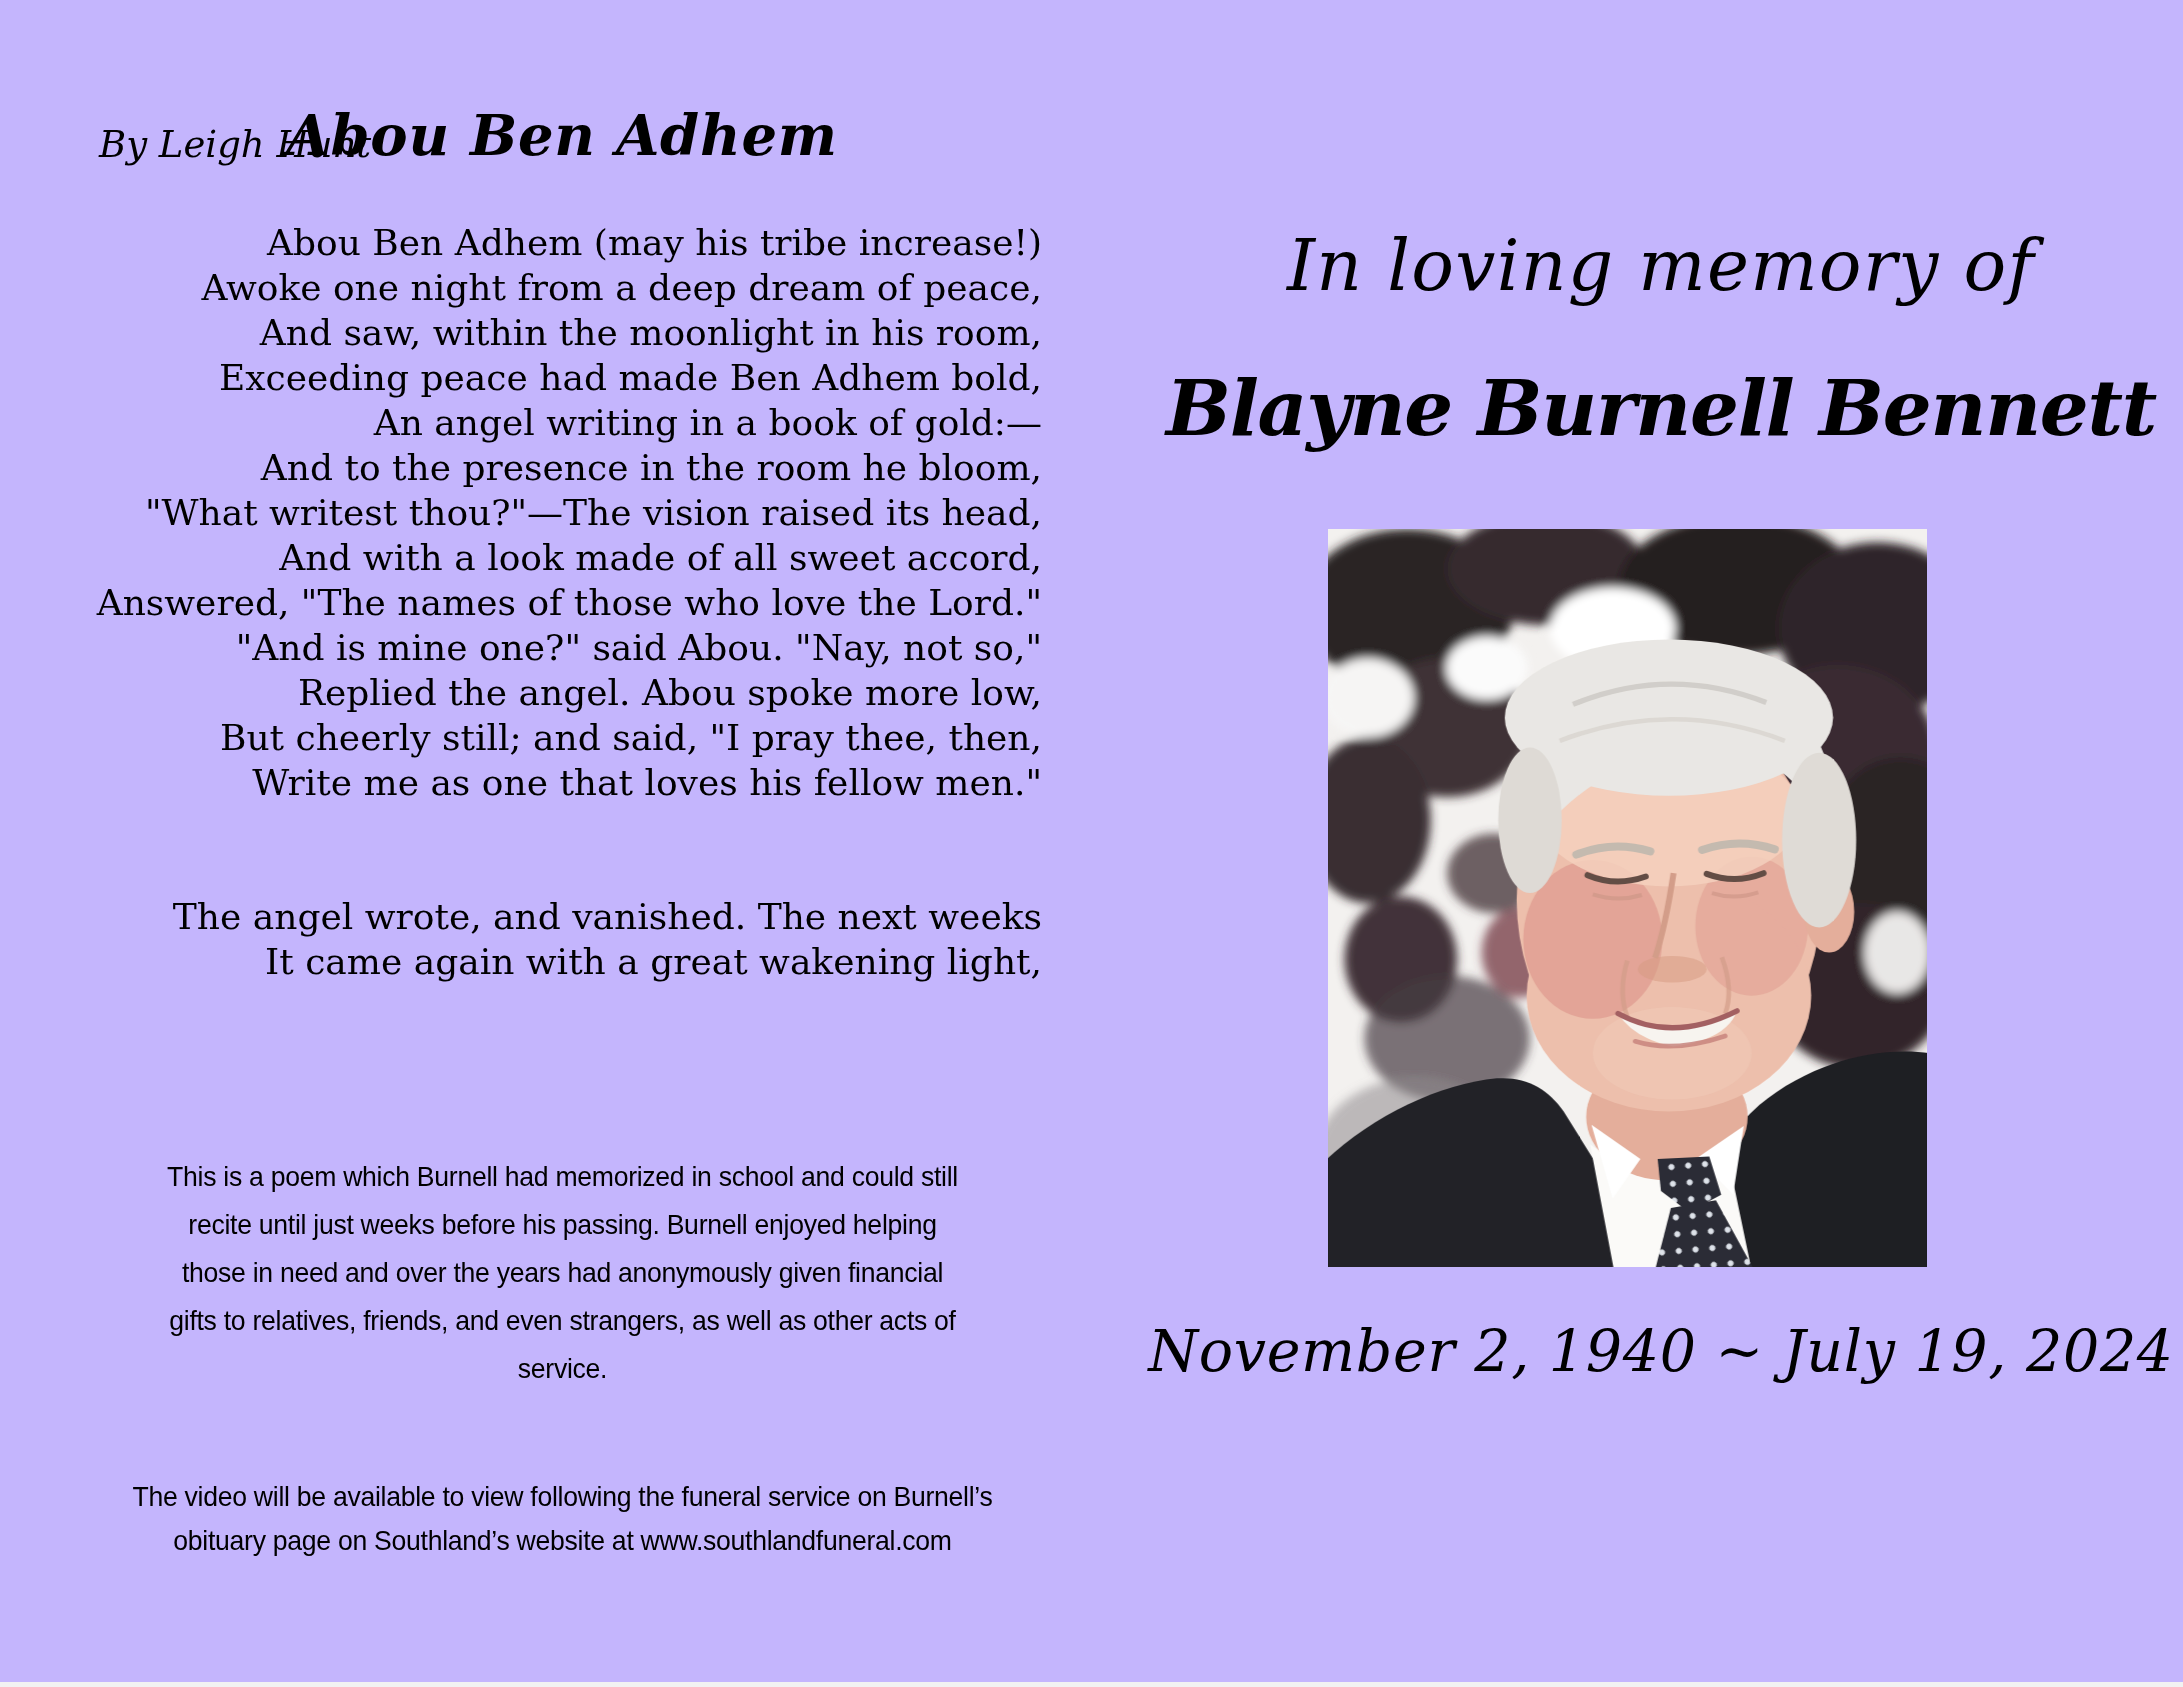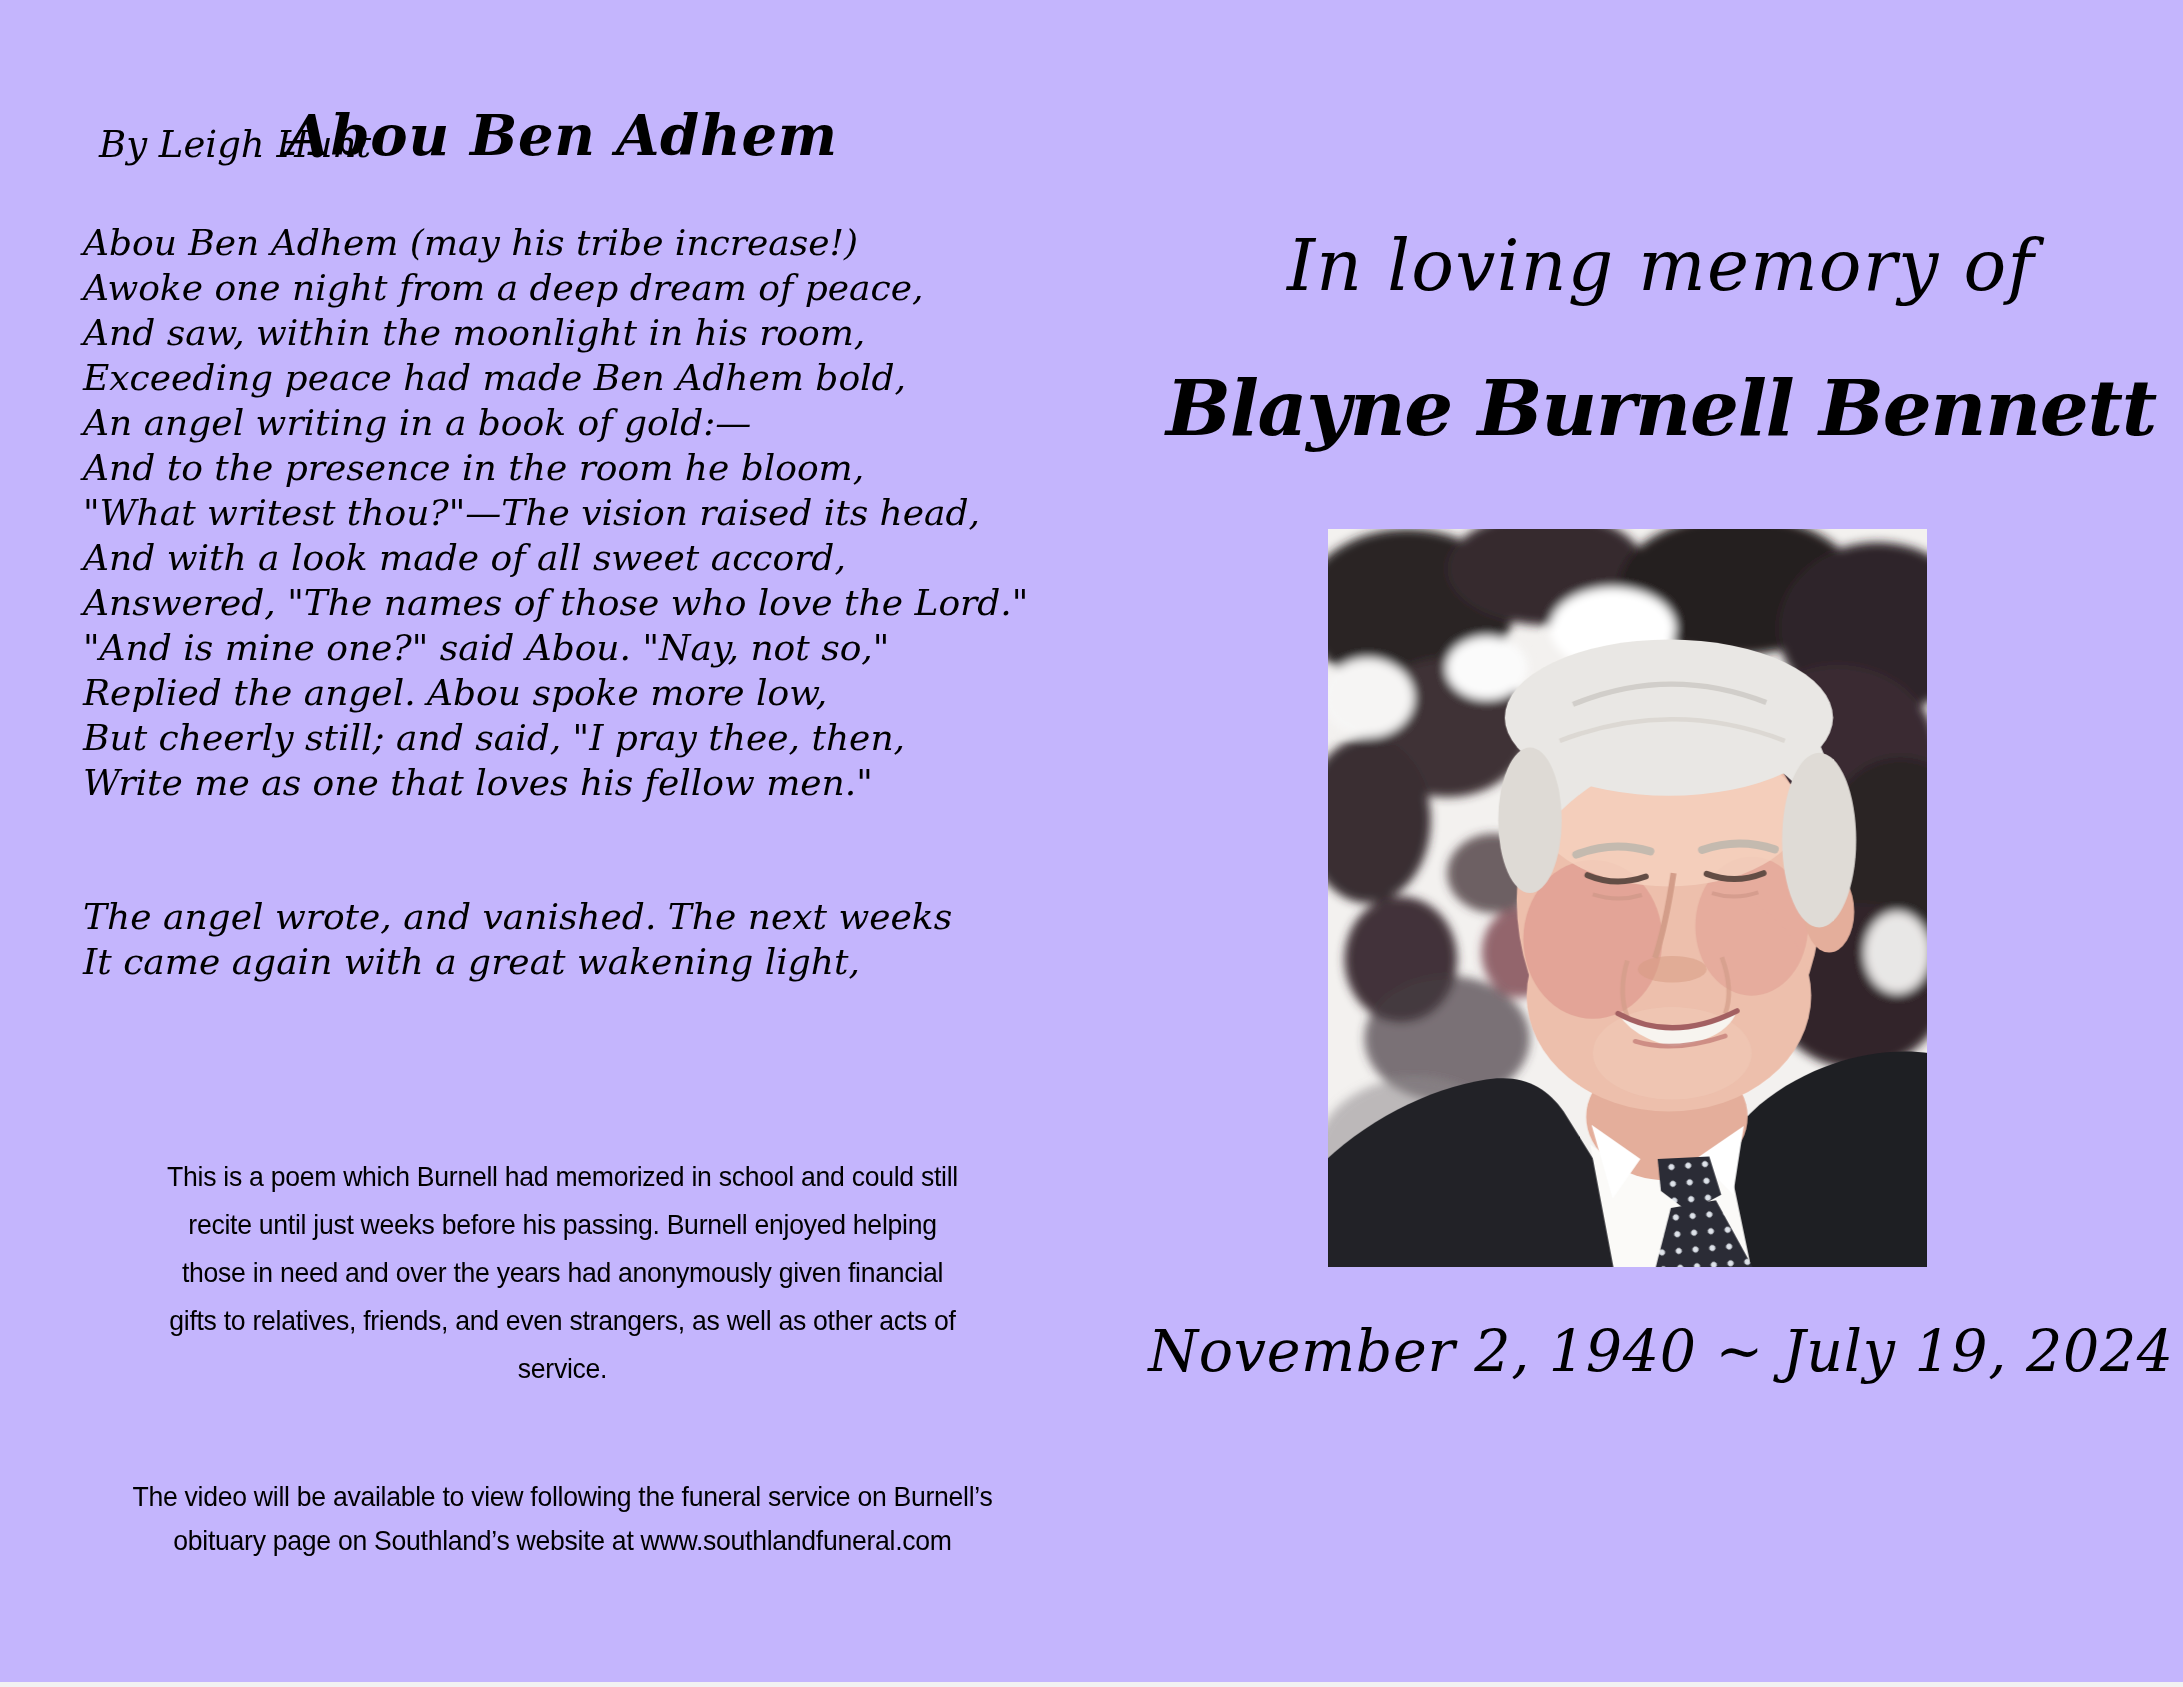--- a/index.html
+++ b/index.html
@@ -19,21 +19,21 @@
     position: absolute; left: 99px; top: 64px; width: 926px;
     text-align: center; font-size: 56px; font-weight: bold; font-style: italic;
     letter-spacing: 0.7px;
   }
   .poem-byline {
     position: absolute; left: 99px; top: 123px; width: 926px;
     text-align: left; font-size: 37px; font-style: italic;
   }
   .stanza {
     position: absolute; left: 83px; width: 959px;
-    text-align: left; font-style: italic;
+    text-align: right; 
     font-size: 36px; line-height: 45px;
   }
   .stanza .line { white-space: nowrap; }
   .stanza-1 { top: 220px; }
   .stanza-2 { top: 894px; }
   .note {
     position: absolute; left: 83px; width: 959px;
     text-align: center;
     font-family: "Liberation Sans", sans-serif;
     font-size: 28px; line-height: 48px;

